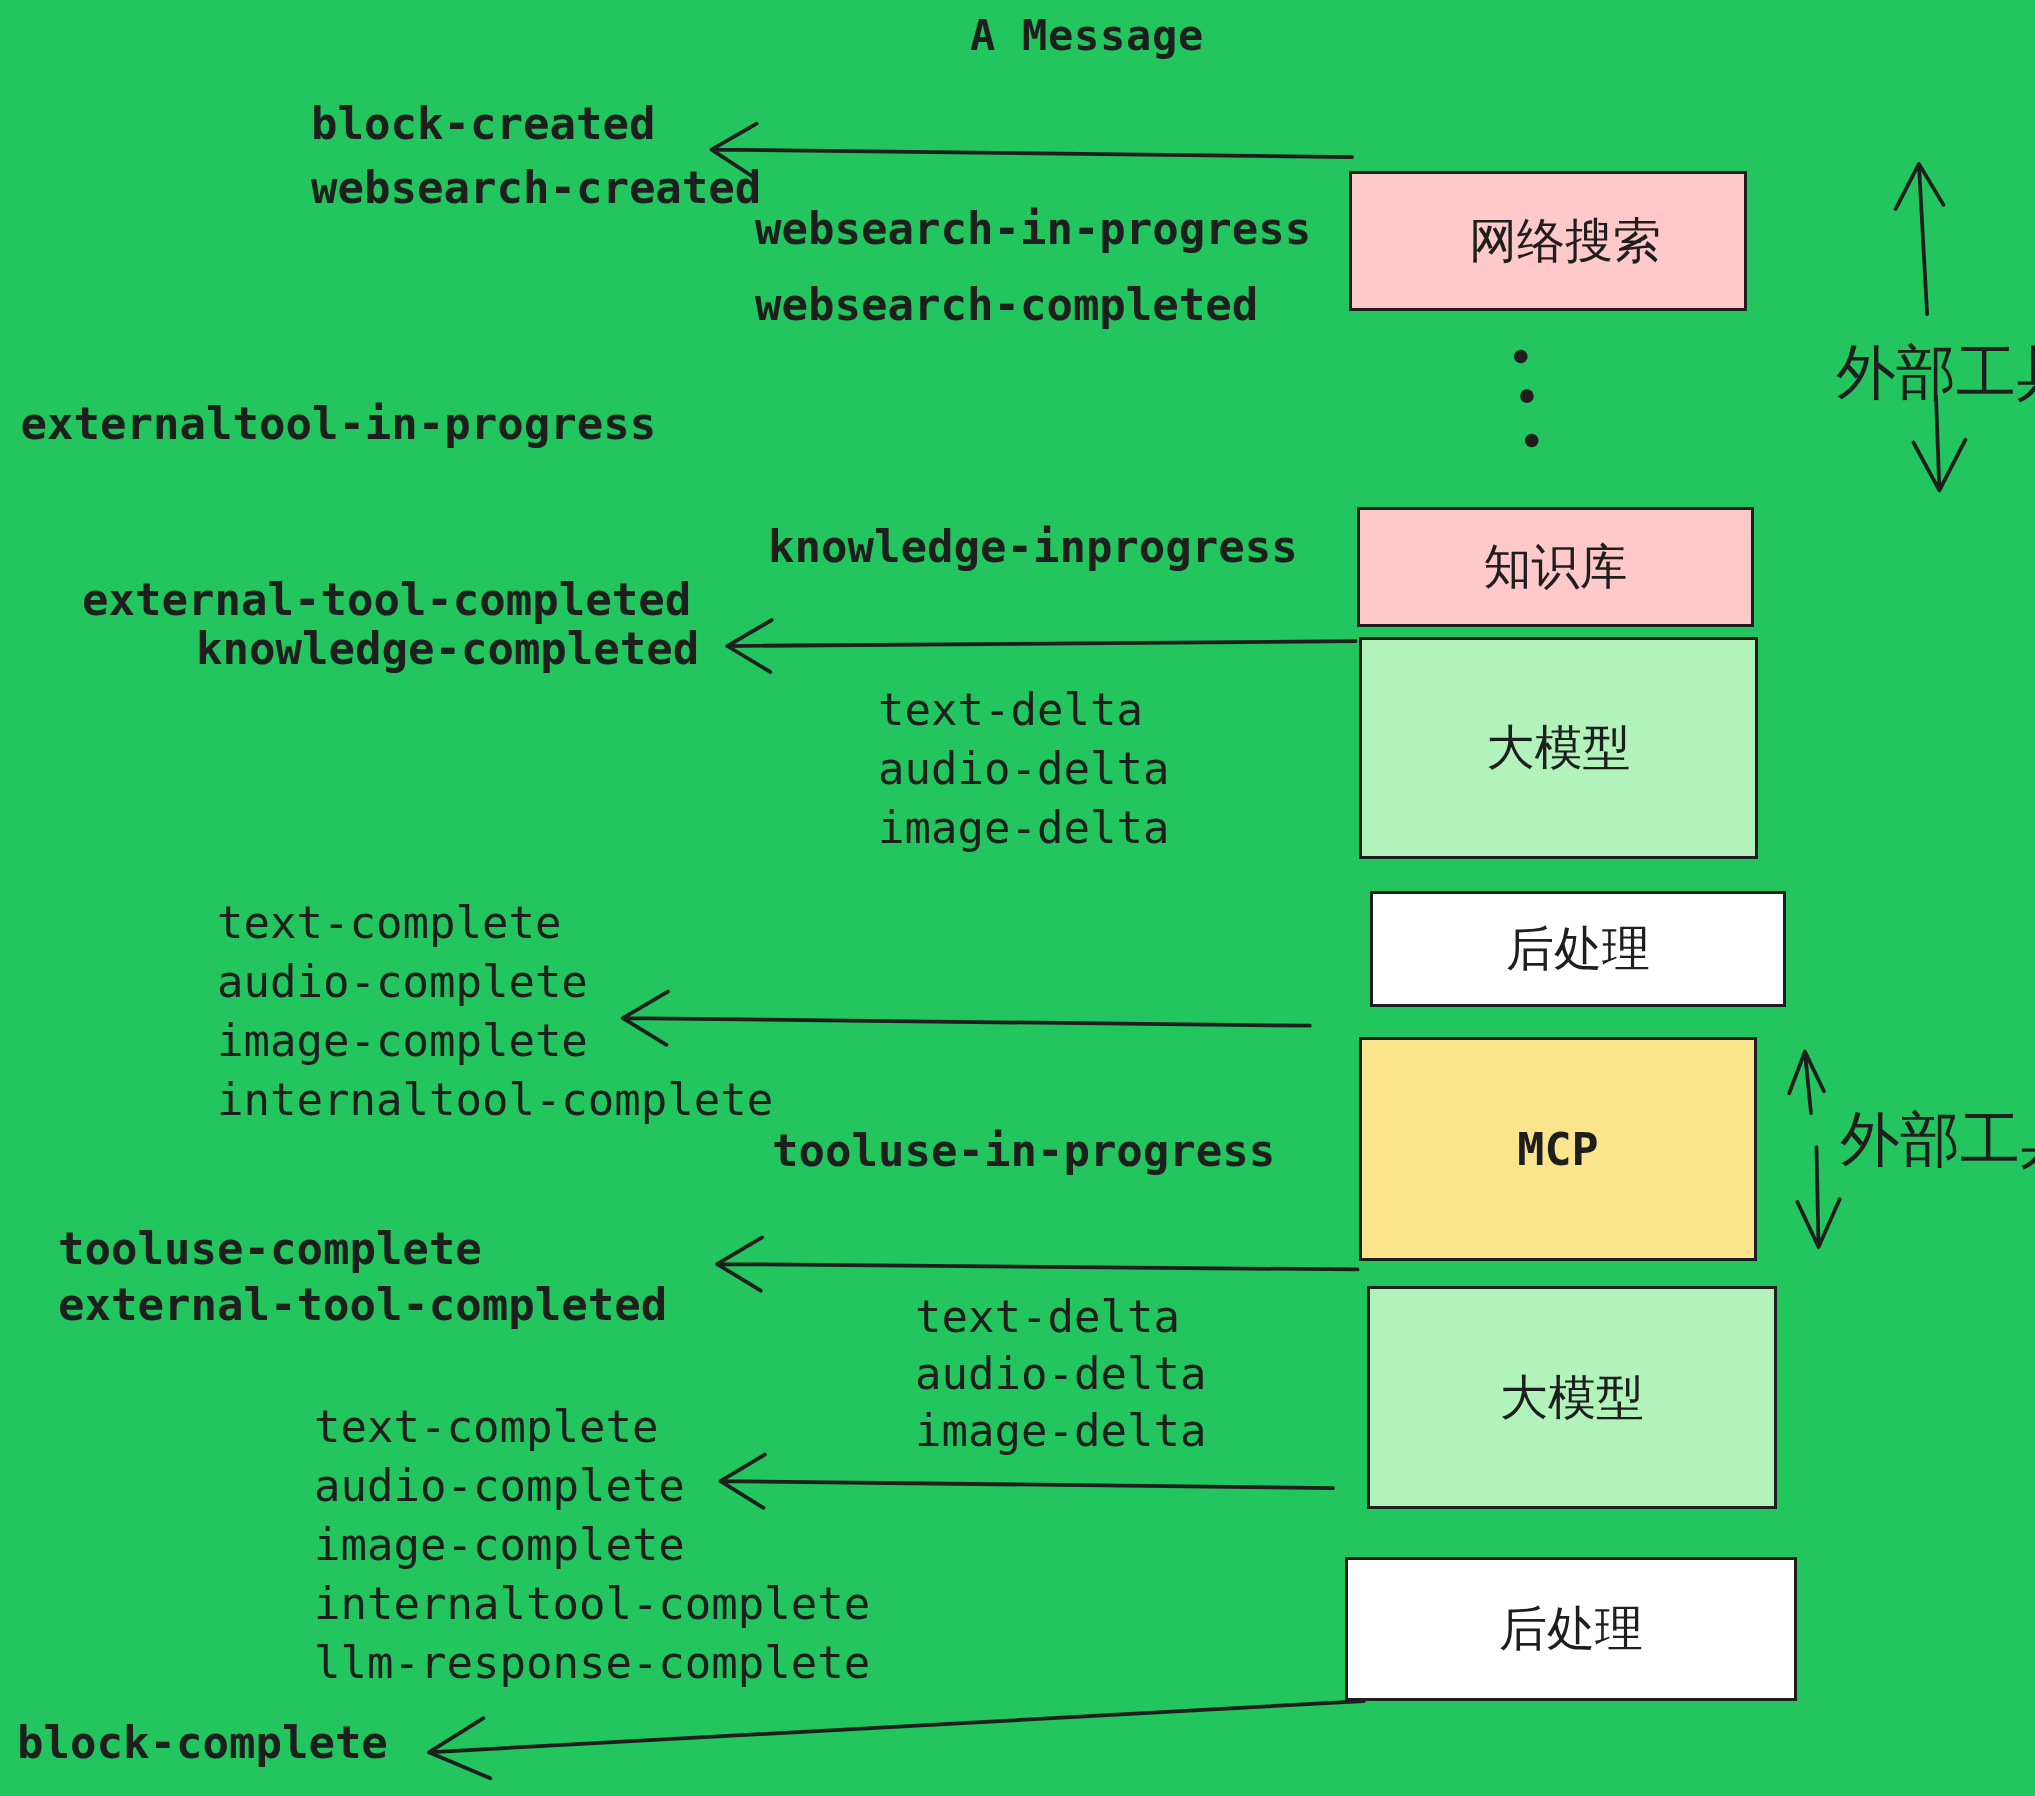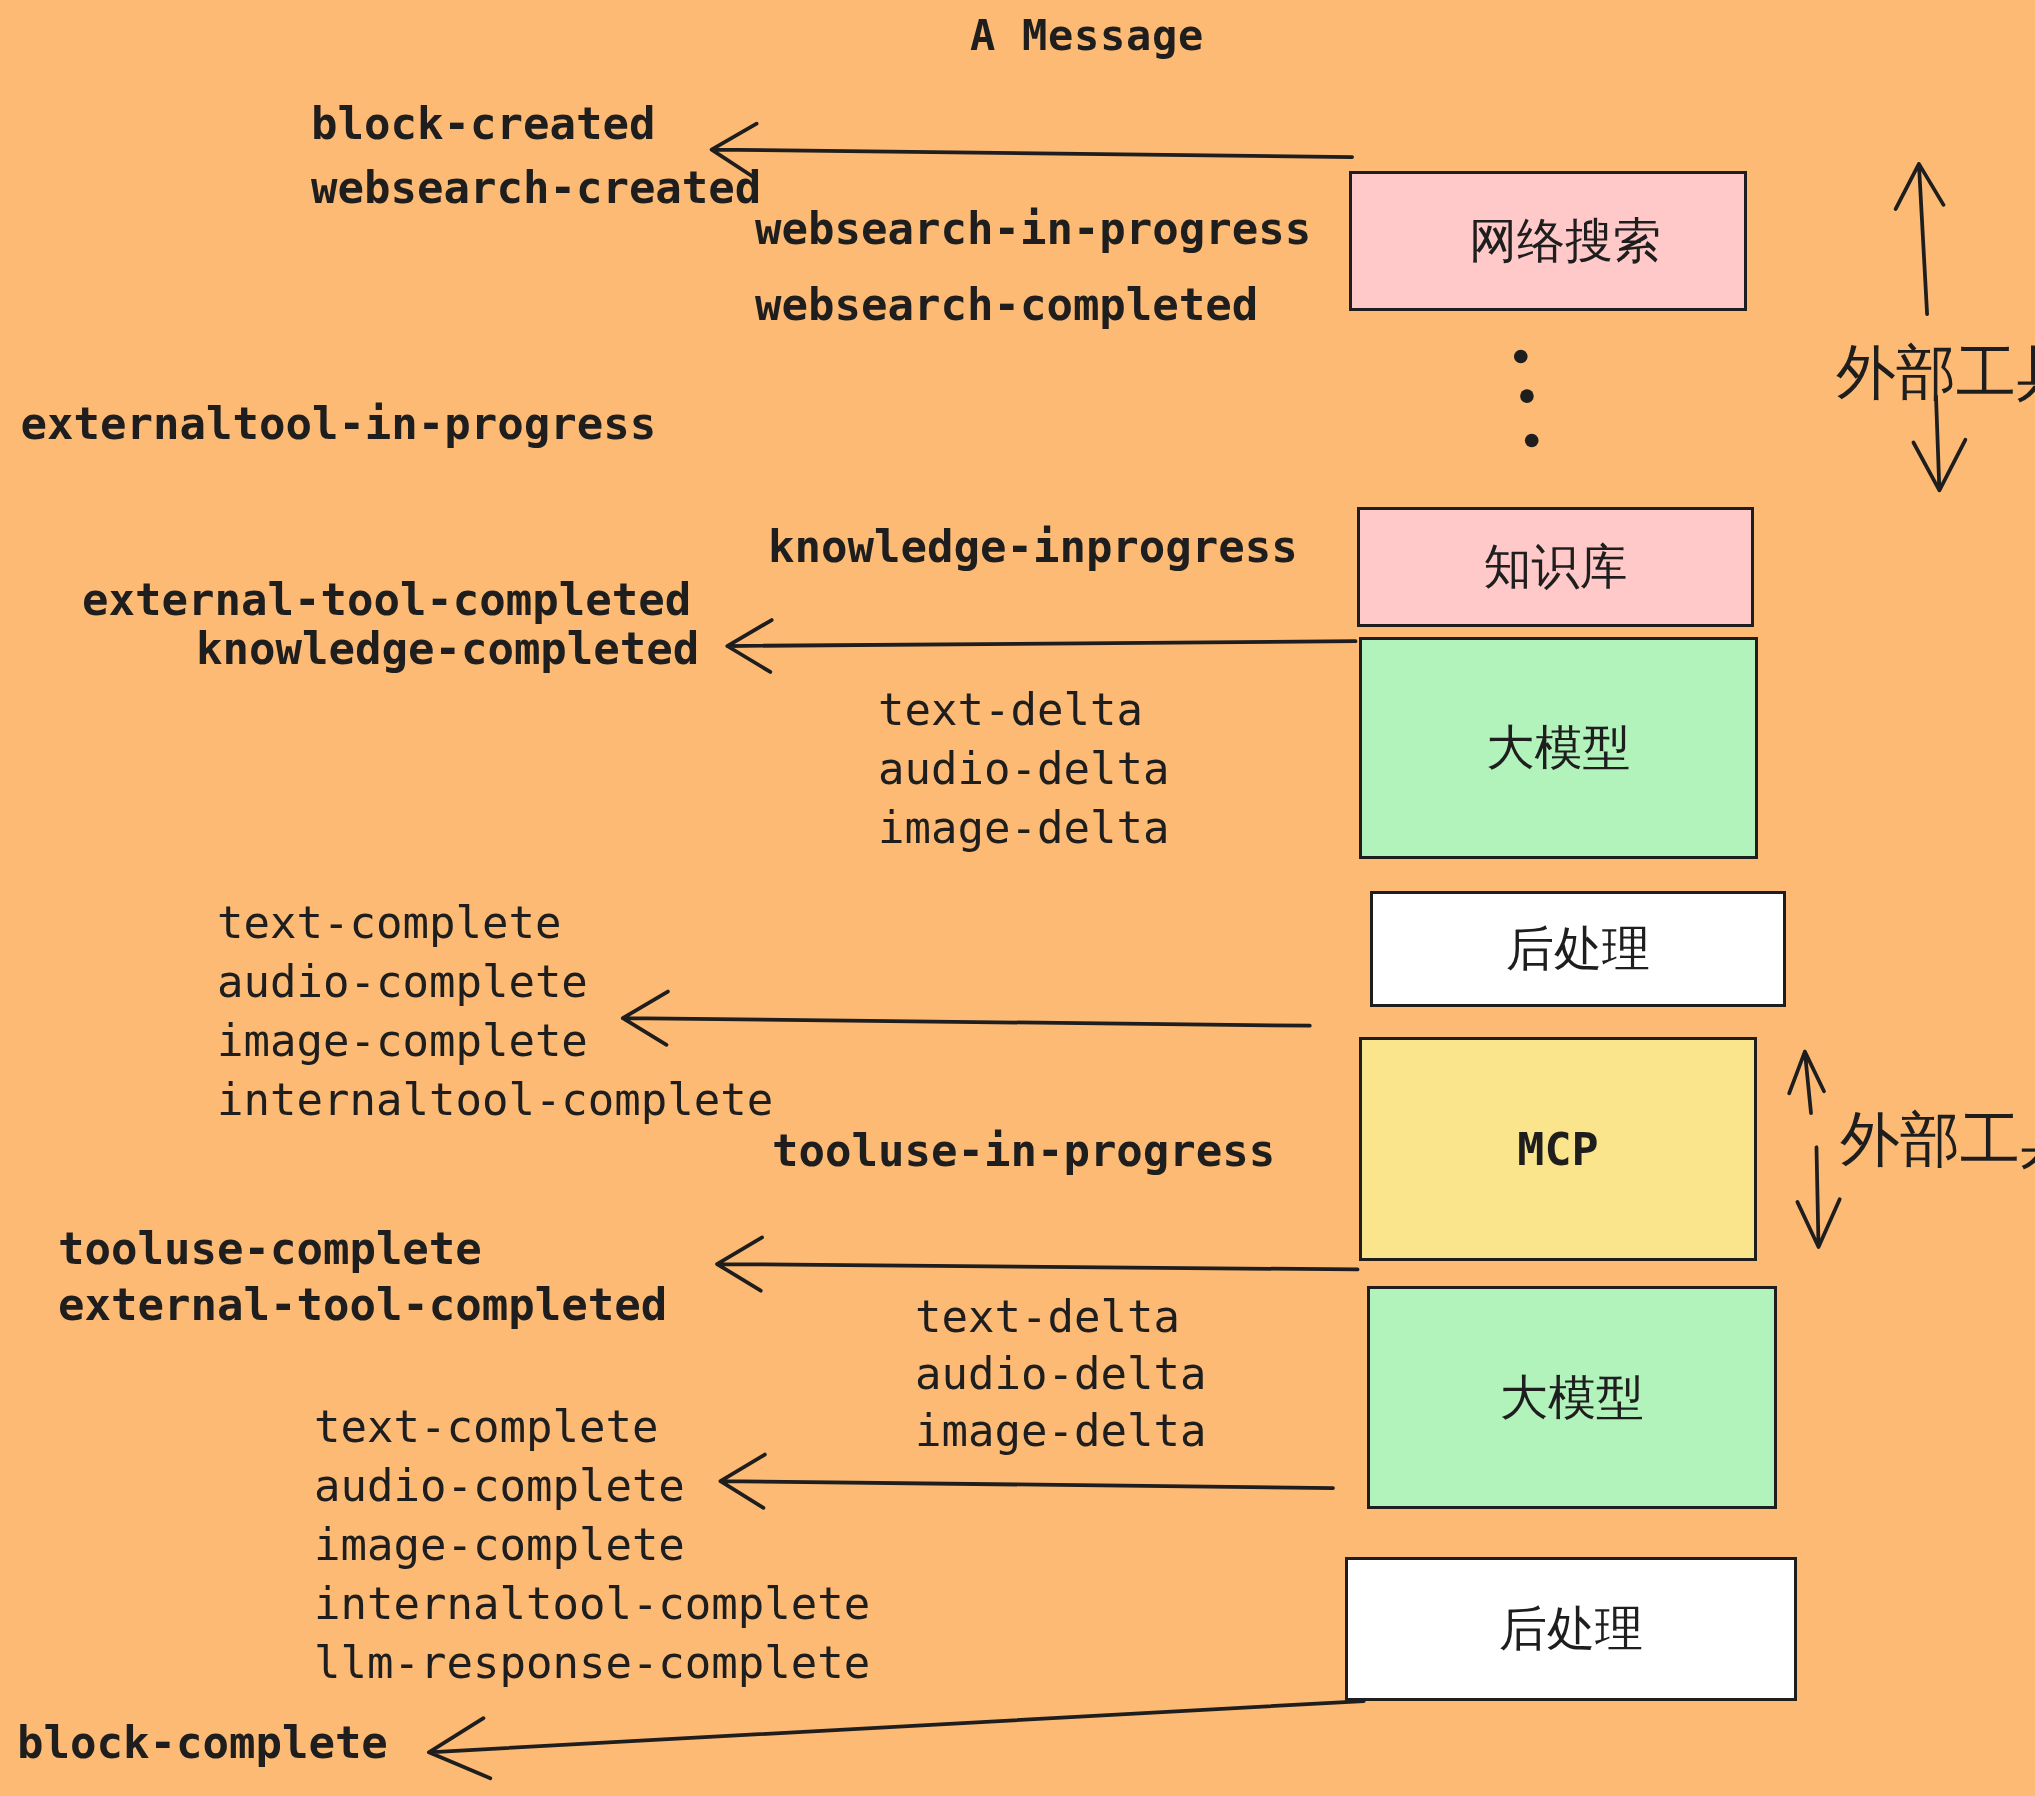--- a/index.html
+++ b/index.html
@@ -1,17 +1,17 @@
 <!DOCTYPE html>
 <html style="font-size:11px"><head>
 <meta charset="utf-8">
 <style>
   html,body{margin:0;padding:0;background:#ffffff;}
   .canvas{
-    position:relative;width:2035px;height:1796px;background:#fdba74;
+    position:relative;width:2035px;height:1796px;background:#22c55e;
     font-family:"DejaVu Sans Mono","Liberation Mono",monospace;color:#1e1e1e;overflow:hidden;
   }
   .arrows{position:absolute;left:0;top:0;width:2035px;height:1796px;}
   .arrows path{stroke:#1e1e1e;stroke-width:5.5;fill:none;stroke-linecap:round;stroke-linejoin:round;}
   .arrows circle{fill:#1e1e1e;stroke:none;}
   .title{
     position:absolute;left:970px;top:11px;font-size:42px;font-weight:bold;
     white-space:nowrap;letter-spacing:0.7px;
   }
   .ev{

